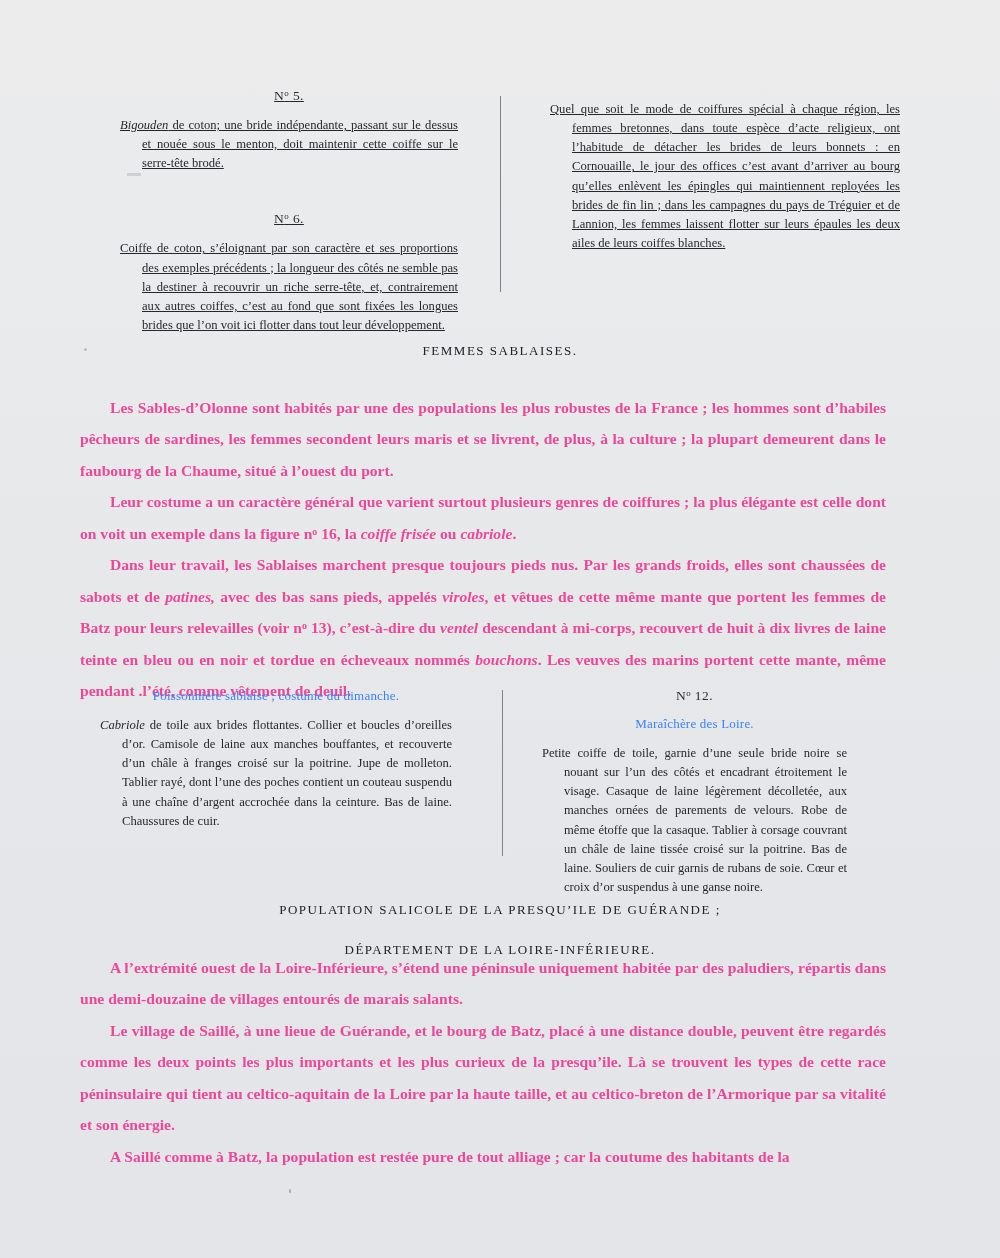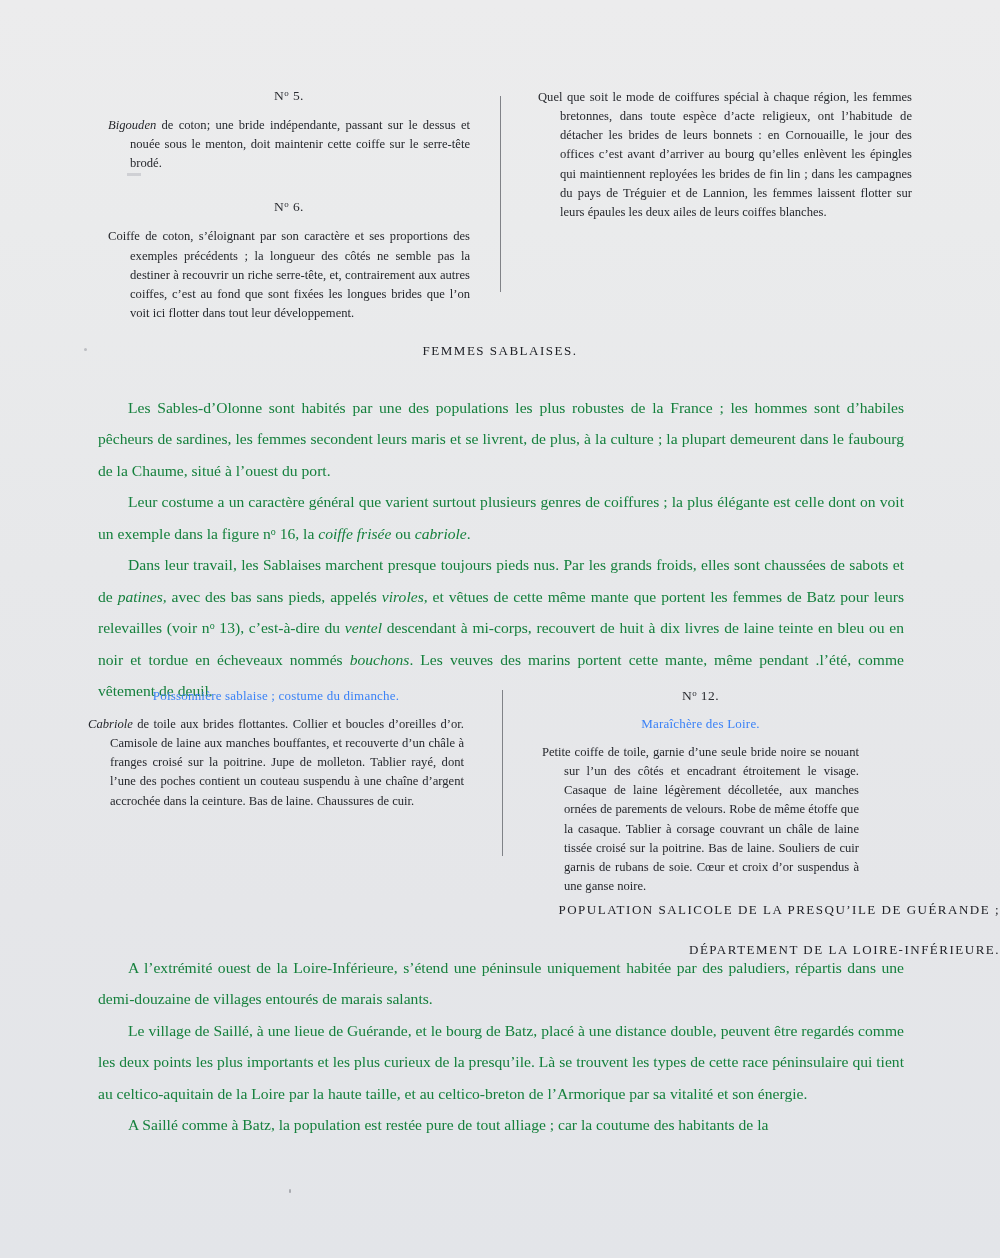--- a/index.html
+++ b/index.html
@@ -40,39 +40,40 @@
     font-size: 13px;
     margin: 0 0 11px 0;
     letter-spacing: 0.2px;
     color: #3b82f6;
   }
   .note {
     font-size: 12.6px;
     line-height: 1.52;
     text-align: justify;
     text-align-last: left;
-    margin: 0;
+    margin: 12px;
     padding-left: 22px;
     text-indent: -22px;
     color: #26282d;
   }
   em, .it {
     font-style: italic;
   }
 
   
   .top-block {
     position: absolute;
     left: 0;
     top: 88px;
     width: 1000px;
     display: flex;
   }
   .col {
     box-sizing: border-box;
+    text-decoration: underline;
   }
   .col-left {
     width: 500px;
     padding: 0 30px 0 108px;
   }
   .col-right {
     width: 500px;
     padding: 0 88px 0 38px;
   }
   .block-gap { height: 26px; }
@@ -107,36 +108,36 @@
     position: absolute;
     left: 0;
     top: 343px;
     width: 1000px;
   }
   #heading-population {
     position: absolute;
     left: 0;
     top: 902px;
     width: 1000px;
-    text-align: right;
   }
   #heading-population .line2 {
     display: block;
     margin-top: 24px;
   }
 
   
   .prose {
     position: absolute;
-    left: 98px;
+    left: 80px;
     width: 806px;
     font-size: 15.6px;
     line-height: 2.02;
     text-align: justify;
-    color: #15803d;
+    color: #ec4899;
+    font-weight: bold;
   }
   #prose-sablaises { top: 392px; }
   #prose-guerande  { top: 952px; }
   .prose p {
     margin: 0;
     text-indent: 30px;
     text-align: justify;
   }
   .prose p:last-child {
     text-align-last: left;
@@ -155,21 +156,21 @@
     display: flex;
   }
   .mcol-left {
     width: 502px;
     box-sizing: border-box;
     padding: 0 38px 0 88px;
   }
   .mcol-right {
     width: 443px;
     box-sizing: border-box;
-    padding: 0 86px 0 40px;
+    padding: 0 86px 0 28px;
   }
 
   .speck {
     position: absolute;
     left: 289px;
     top: 1189px;
     width: 2px;
     height: 4px;
     background: #9a9ca1;
     border-radius: 40%;

